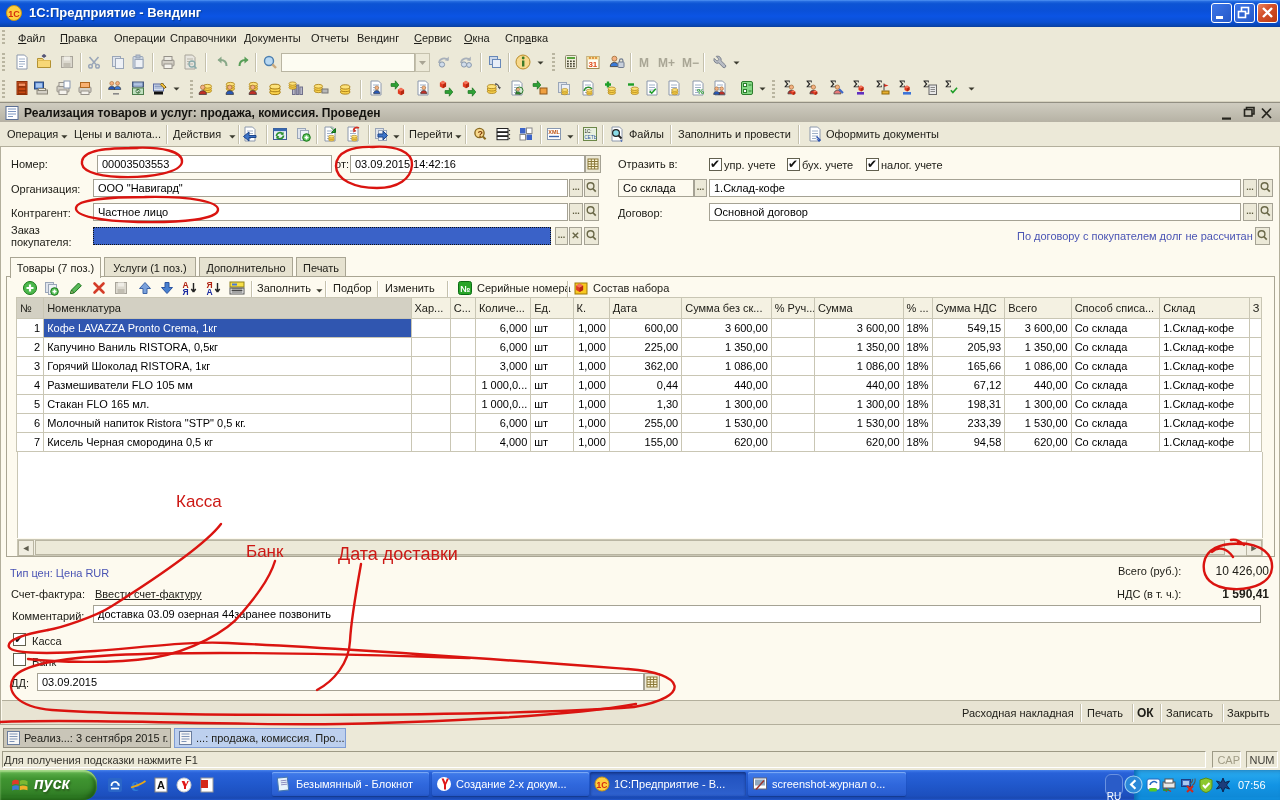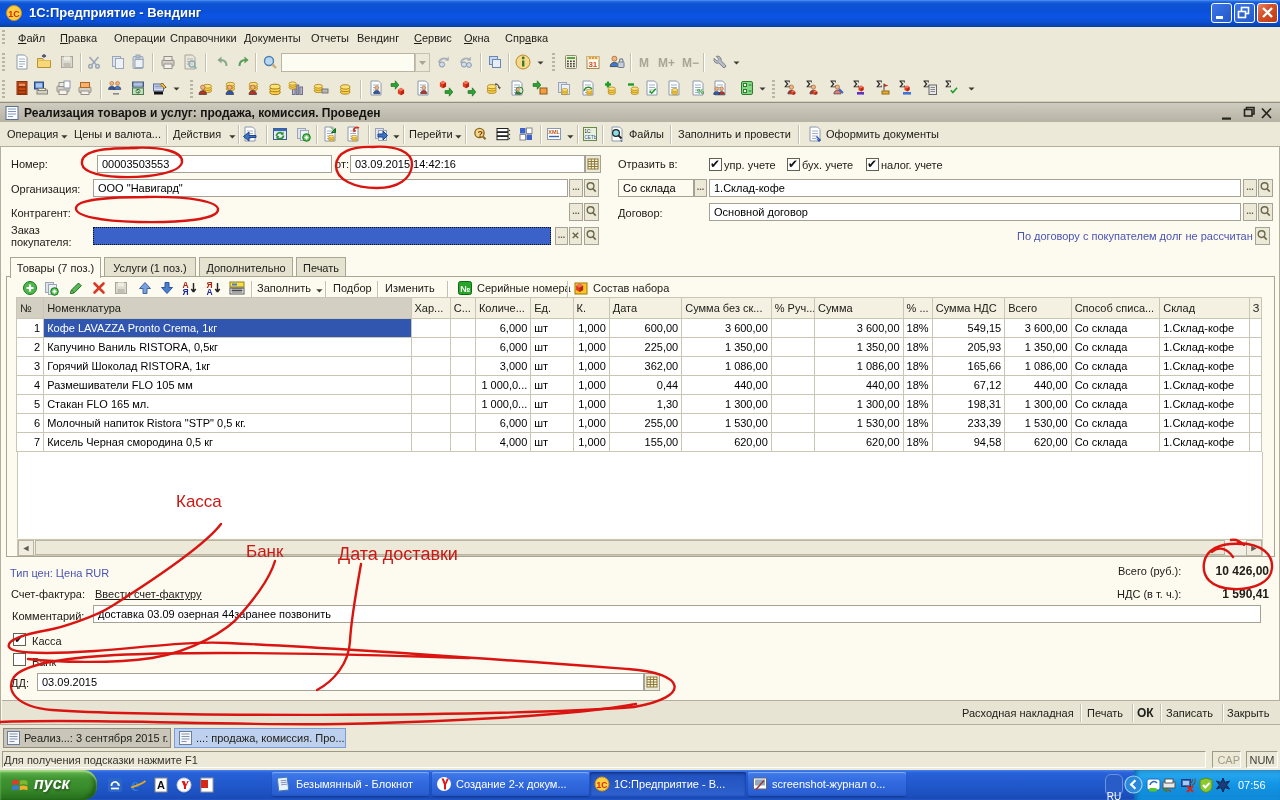--- a/index.html
+++ b/index.html
@@ -693,20 +693,21 @@
       </svg></div>
 <div class="fld" style="left:617px;top:32px;width:76px;height:18px;background:#fdfaef">Со склада</div>
 <div class="btnsq" style="left:693px;top:32px;width:13px;height:18px;font-size:9px;line-height:15px">...</div>
 <div class="fld" style="left:708px;top:32px;width:532px;height:18px;">1.Склад-кофе</div>
 <div class="btnsq" style="left:1242px;top:32px;width:14px;height:18px;font-size:9px;line-height:15px">...</div>
 <div class="btnsq" style="left:1257px;top:32px;width:15px;height:18px"><svg width="13" height="15" viewBox="0 0 14 16">
         <circle cx="6" cy="6.5" r="3.6" fill="none" stroke="#6a6848" stroke-width="1.5"></circle>
         <path d="M8.6 9.3l3 3.2" stroke="#6a6848" stroke-width="1.8"></path>
       </svg></div>
 <div class="lbl" style="left:10px;top:60px;color:#21201a">Контрагент:</div>
+<div class="fld" style="left:92px;top:56px;width:475px;height:18px;">Частное лицо</div>
 <div class="btnsq" style="left:568px;top:56px;width:14px;height:18px;font-size:9px;line-height:15px">...</div>
 <div class="btnsq" style="left:583px;top:56px;width:15px;height:18px"><svg width="13" height="15" viewBox="0 0 14 16">
         <circle cx="6" cy="6.5" r="3.6" fill="none" stroke="#6a6848" stroke-width="1.5"></circle>
         <path d="M8.6 9.3l3 3.2" stroke="#6a6848" stroke-width="1.8"></path>
       </svg></div>
 <div class="lbl" style="left:617px;top:60px;color:#21201a">Договор:</div>
 <div class="fld" style="left:708px;top:56px;width:532px;height:18px;">Основной договор</div>
 <div class="btnsq" style="left:1242px;top:56px;width:14px;height:18px;font-size:9px;line-height:15px">...</div>
 <div class="btnsq" style="left:1257px;top:56px;width:15px;height:18px"><svg width="13" height="15" viewBox="0 0 14 16">
         <circle cx="6" cy="6.5" r="3.6" fill="none" stroke="#6a6848" stroke-width="1.5"></circle>
@@ -975,21 +976,21 @@
         </tr>
       </tbody>
     </table>
 <div class="ab" style="left:16px;top:305px;width:1246px;height:86px;background:#fff;border-left:1px solid #c9c6b4;border-right:1px solid #c9c6b4"></div>
 <div class="ab" style="left:16px;top:392px;width:1246px;height:17px;background:#f2f0e4;border:1px solid #c9c6b4"></div>
 <div class="sbtn" style="left:17px;top:393px">◄</div>
 <div class="sbtn" style="left:1245px;top:393px">►</div>
 <div class="ab" style="left:34px;top:393px;width:1190px;height:15px;background:#ece9d8;border:1px solid #b9b5a2"></div>
 <div class="lbl" style="left:9px;top:420px;color:#4a54b4">Тип цен: Цена RUR</div>
 <div class="lbl" style="left:1117px;top:418px;color:#21201a">Всего (руб.):</div>
-<div class="lbl" style="left:1150px;top:417px;width:118px;text-align:right;font-weight:bold;font-size:12px">10 426,00</div>
+<div class="lbl" style="left:1150px;top:417px;width:118px;text-align:right;font-weight:normal;font-size:12px">10 426,00</div>
 <div class="lbl" style="left:10px;top:441px;color:#21201a">Счет-фактура:</div>
 <div class="lbl" style="left:94px;top:441px;text-decoration:underline">Ввести счет-фактуру</div>
 <div class="lbl" style="left:1116px;top:441px;color:#21201a">НДС (в т. ч.):</div>
 <div class="lbl" style="left:1150px;top:440px;width:118px;text-align:right;font-weight:bold;font-size:12px">1 590,41</div>
 <div class="lbl" style="left:11px;top:463px;color:#21201a">Комментарий:</div>
 <div class="fld" style="left:92px;top:458px;width:1168px;height:18px;">доставка 03.09 озерная 44заранее позвонить</div>
 <div class="cb ck" style="left:12px;top:486px"></div>
 <div class="lbl" style="left:31px;top:488px;color:#21201a">Касса</div>
 <div class="cb" style="left:12px;top:506px"></div>
 <div class="lbl" style="left:31px;top:509px;color:#21201a">Банк</div>

